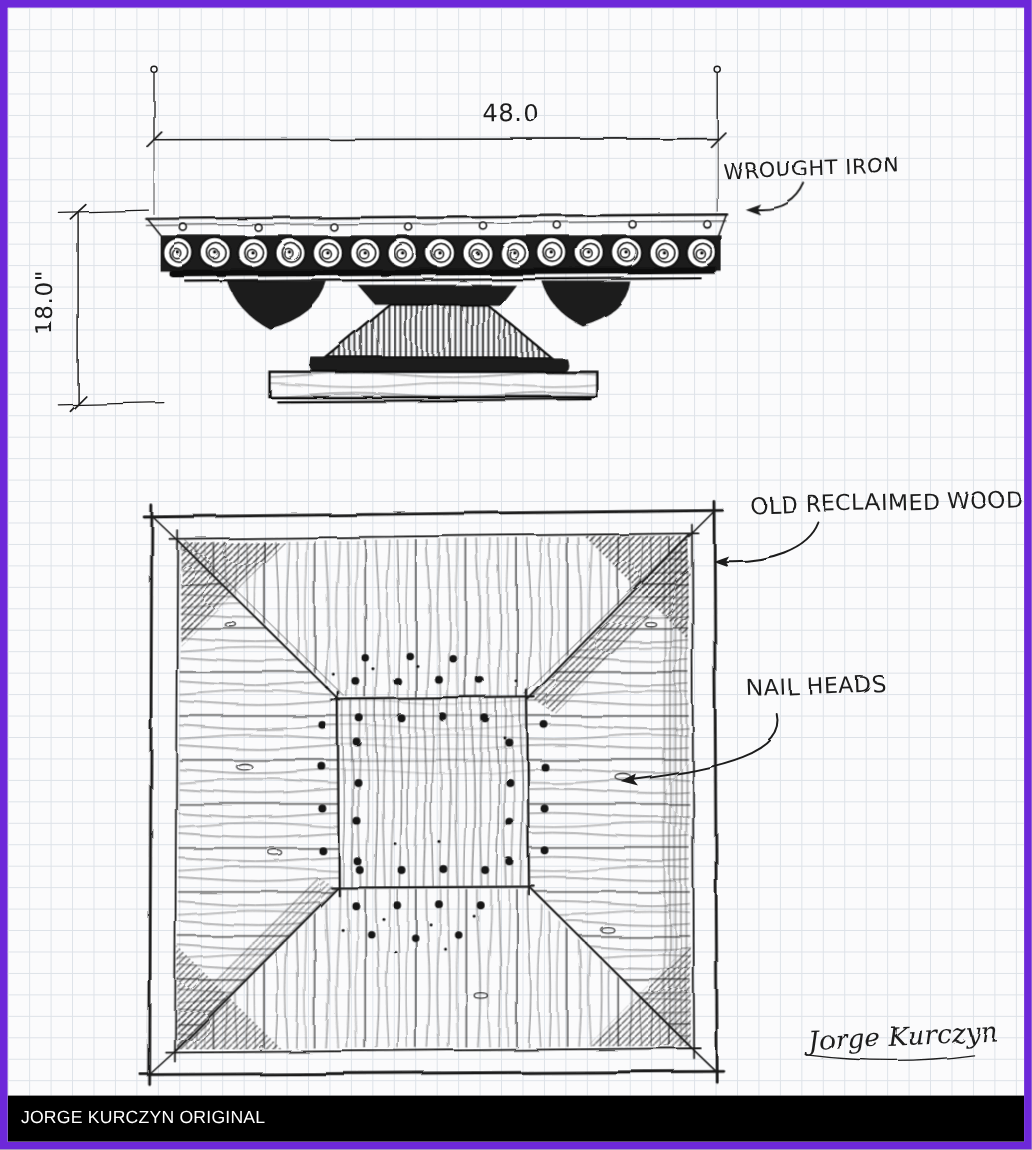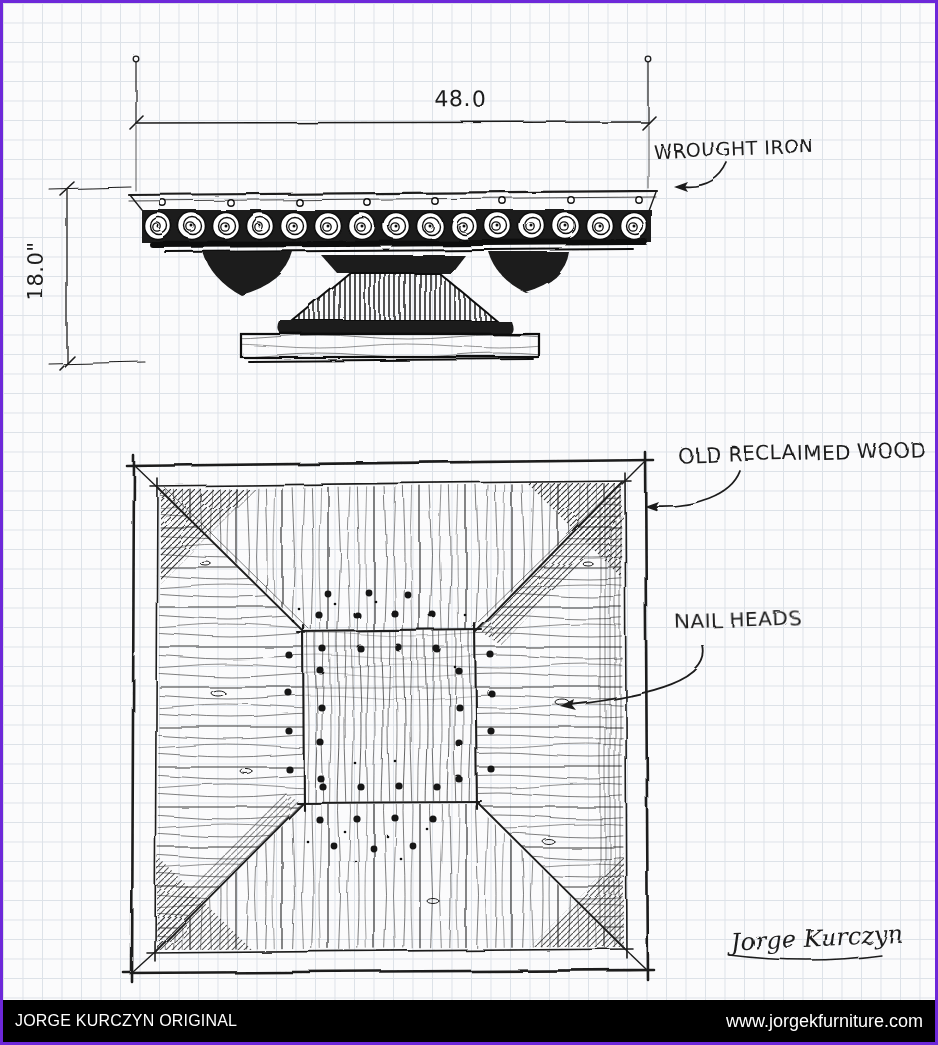--- a/index.html
+++ b/index.html
@@ -1,17 +1,17 @@
 <!DOCTYPE html>
 <html><head>
 <meta charset="utf-8">
 <style>
   html,body{margin:0;padding:0;background:#888;}
   .page{position:relative;width:938px;height:1045px;margin:0 auto;background:#fbfbfc;
-        box-sizing:border-box;border:3px solid #6d28d9;overflow:hidden;
+        box-sizing:border-box;border:7px solid #6d28d9;overflow:hidden;
         font-family:"Liberation Sans",sans-serif;}
   .paper{position:absolute;left:0;top:0;right:0;bottom:42px;
         background-color:#fbfbfc;
         background-image:linear-gradient(to right,#dde2e8 1px,transparent 1px),
                          linear-gradient(to bottom,#dde2e8 1px,transparent 1px);
         background-size:19.5px 19.5px;}
   .sketch{position:absolute;left:0;top:0;}
   .footer{position:absolute;left:0;right:0;bottom:0;height:42px;background:#000;
         display:flex;align-items:center;justify-content:space-between;padding:0 12px;box-sizing:border-box;}
   .footer .left{color:#fff;font-size:16px;letter-spacing:.2px;}
@@ -305,15 +305,14 @@
           <text class="sig" x="728" y="944" font-size="24" transform="rotate(-3 800 940)">Jorge Kurczyn</text>
           <path d="M726,952 q80,10 152,0" stroke="#1c1c1c" stroke-width="1.3" fill="none"></path>
         </g>
 
       </g>
     </svg>
   </div>
 
   <div class="footer">
     <span class="left">JORGE KURCZYN ORIGINAL</span>
-    <span class="right">www.jorgekfurniture.com</span>
   </div>
 </div>
 
 </body></html>

